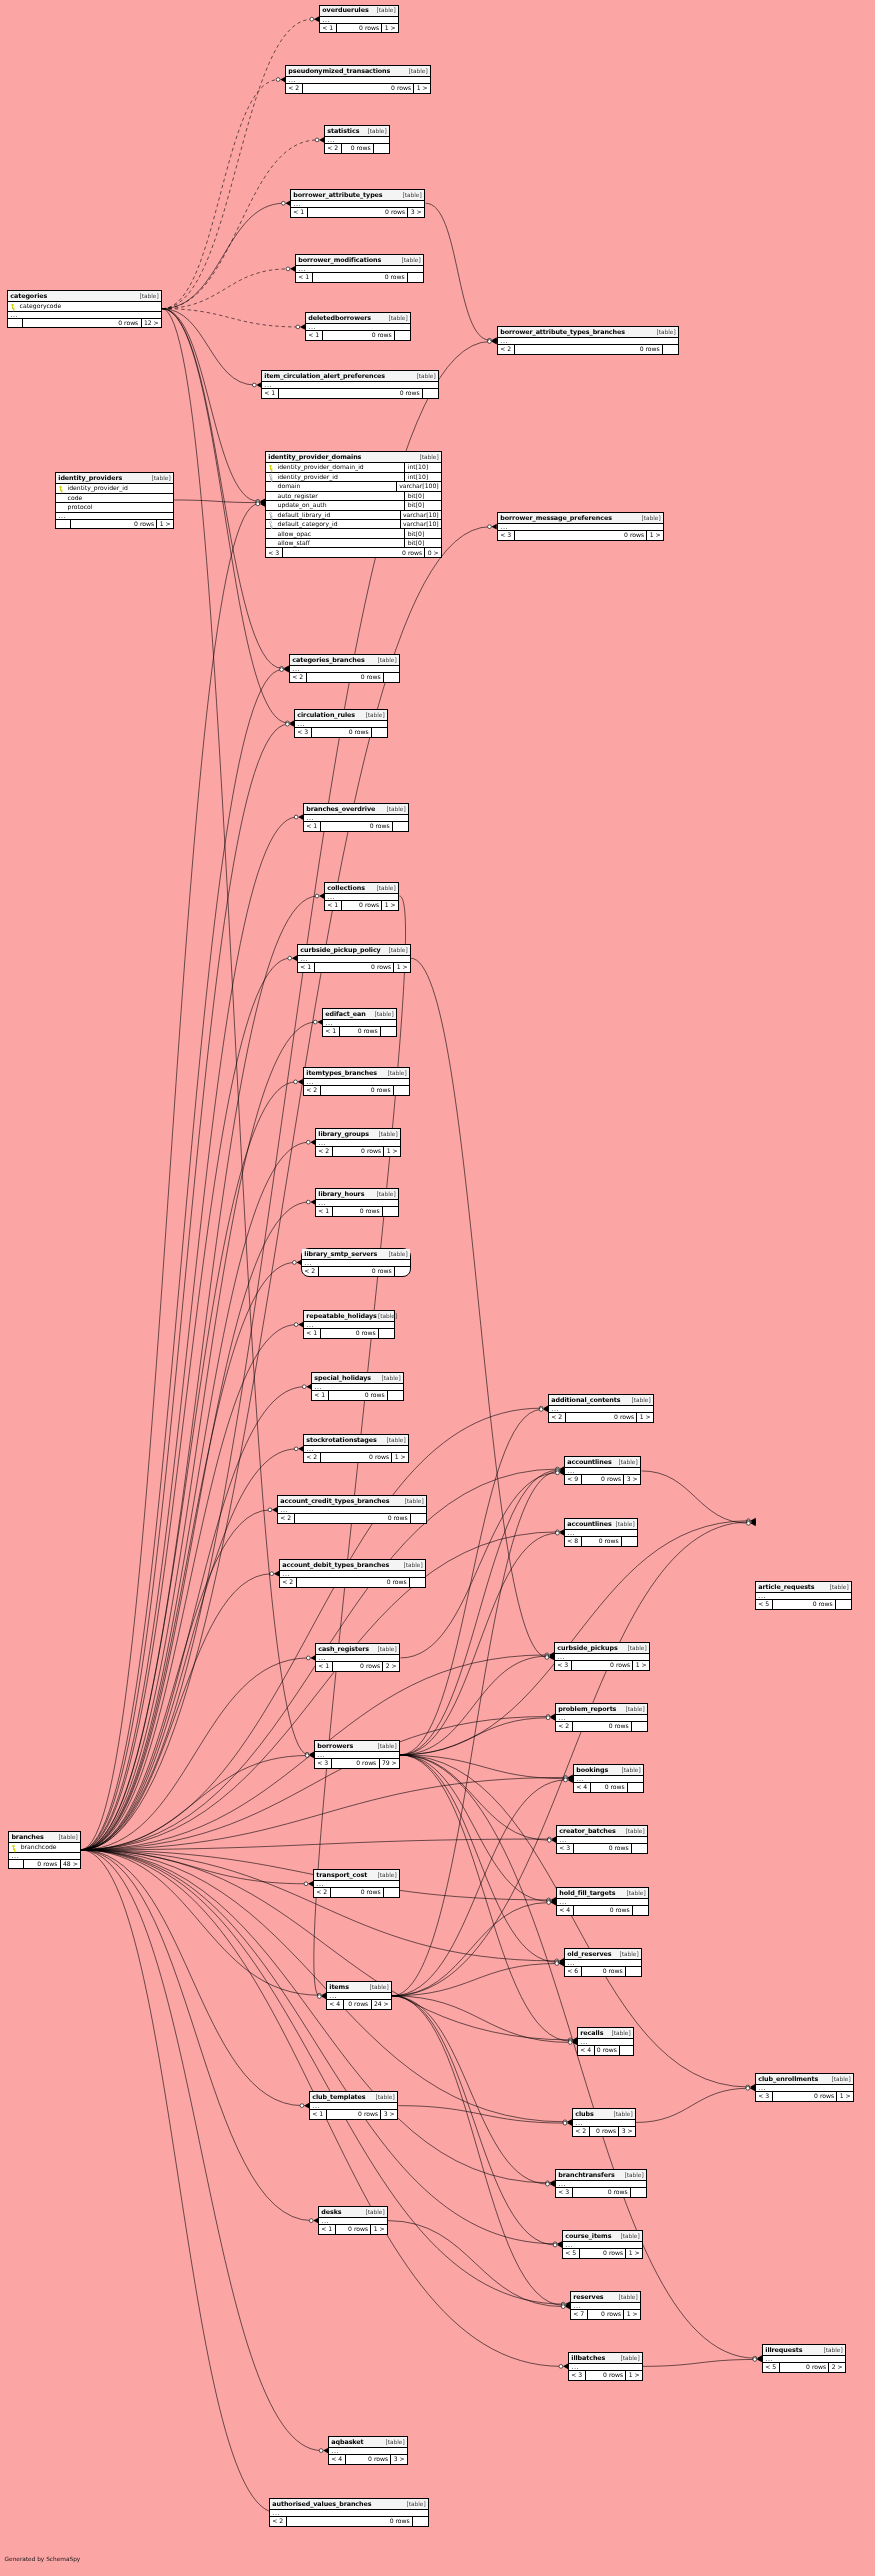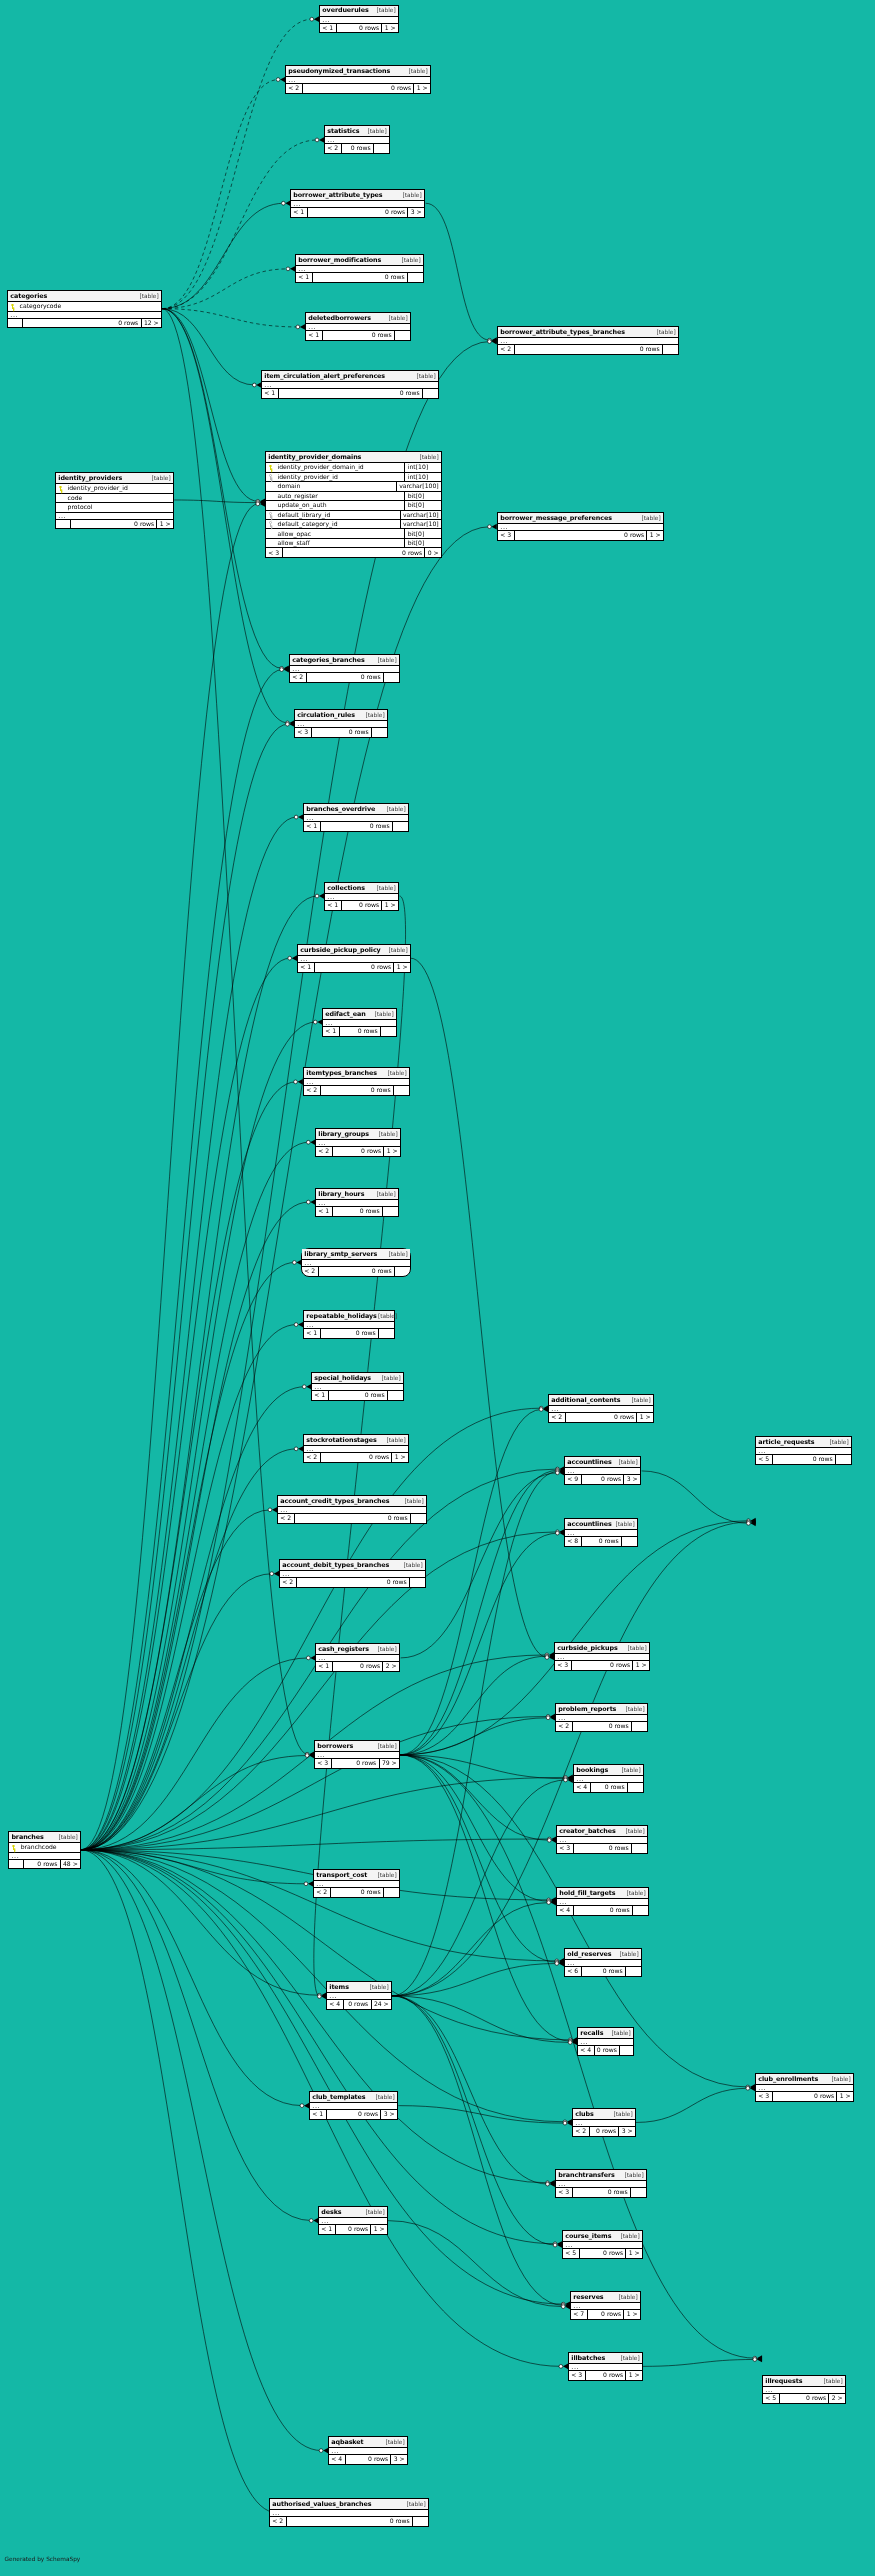--- a/index.html
+++ b/index.html
@@ -10,21 +10,21 @@
   }
   body {
     font-family: "DejaVu Sans", "Liberation Sans", sans-serif;
     color: #000000;
   }
   #canvas {
     position: relative;
     width: 875px;
     height: 2576px;
     overflow: hidden;
-    background: #14b8a6;
+    background: #fca5a5;
   }
   #edge-layer {
     position: absolute;
     left: 0;
     top: 0;
     width: 875px;
     height: 2576px;
     pointer-events: none;
     z-index: 1;
   }
@@ -919,21 +919,21 @@
           <span class="node-title">accountlines</span>
           <span class="node-kind">[table]</span>
         </div>
         <div class="ellipsis-row">...</div>
         <div class="foot">
           <div class="f-left">&lt; 8</div>
           <div class="f-mid">0 rows</div>
           <div class="f-right"></div>
         </div>
       </div>
-      <div class="node" style="left: 755px; top: 1436px; width: 97px;">
+      <div class="node" style="left: 755px; top: 1581px; width: 97px;">
         <div class="node-head">
           <span class="node-title">article_requests</span>
           <span class="node-kind">[table]</span>
         </div>
         <div class="ellipsis-row">...</div>
         <div class="foot">
           <div class="f-left">&lt; 5</div>
           <div class="f-mid">0 rows</div>
           <div class="f-right"></div>
         </div>
@@ -1087,21 +1087,21 @@
           <span class="node-title">illbatches</span>
           <span class="node-kind">[table]</span>
         </div>
         <div class="ellipsis-row">...</div>
         <div class="foot">
           <div class="f-left">&lt; 3</div>
           <div class="f-mid">0 rows</div>
           <div class="f-right">1 &gt;</div>
         </div>
       </div>
-      <div class="node" style="left: 762px; top: 2344px; width: 84px; margin-top: 31px;">
+      <div class="node" style="left: 762px; top: 2344px; width: 84px;">
         <div class="node-head">
           <span class="node-title">illrequests</span>
           <span class="node-kind">[table]</span>
         </div>
         <div class="ellipsis-row">...</div>
         <div class="foot">
           <div class="f-left">&lt; 5</div>
           <div class="f-mid">0 rows</div>
           <div class="f-right">2 &gt;</div>
         </div>

